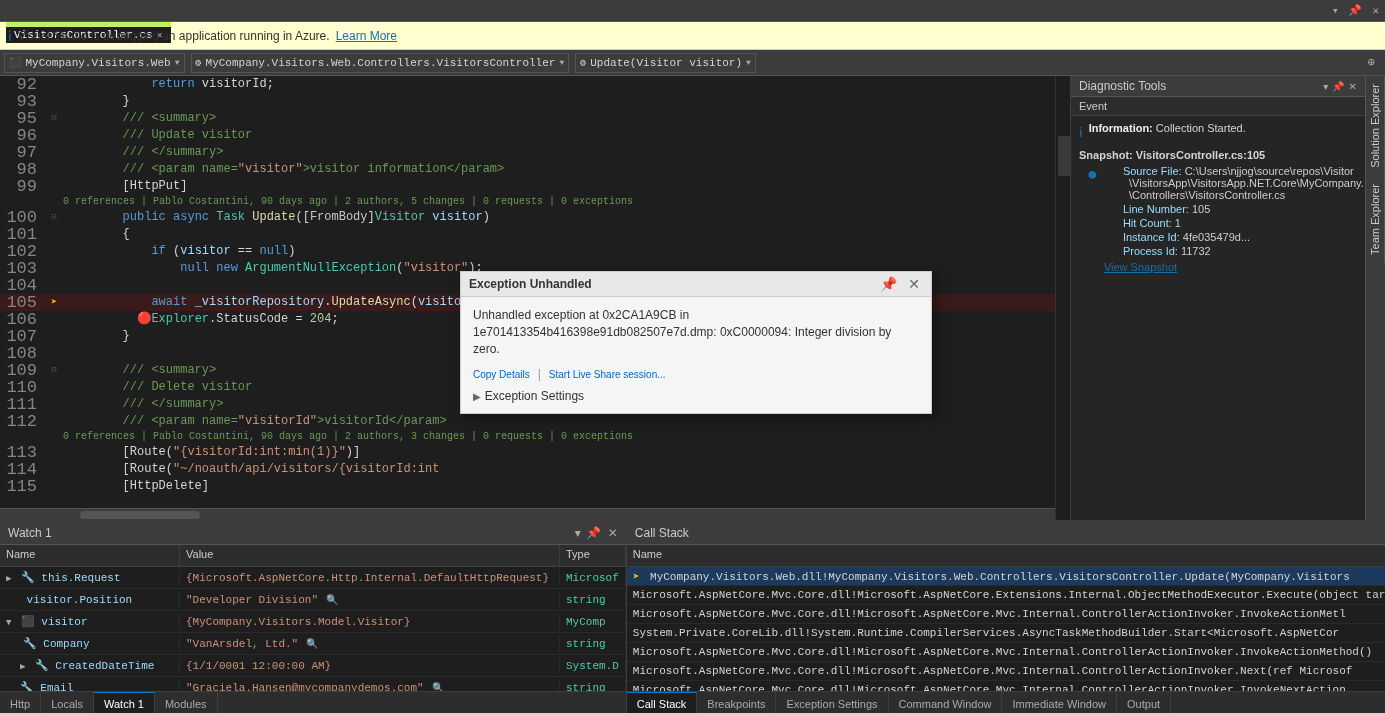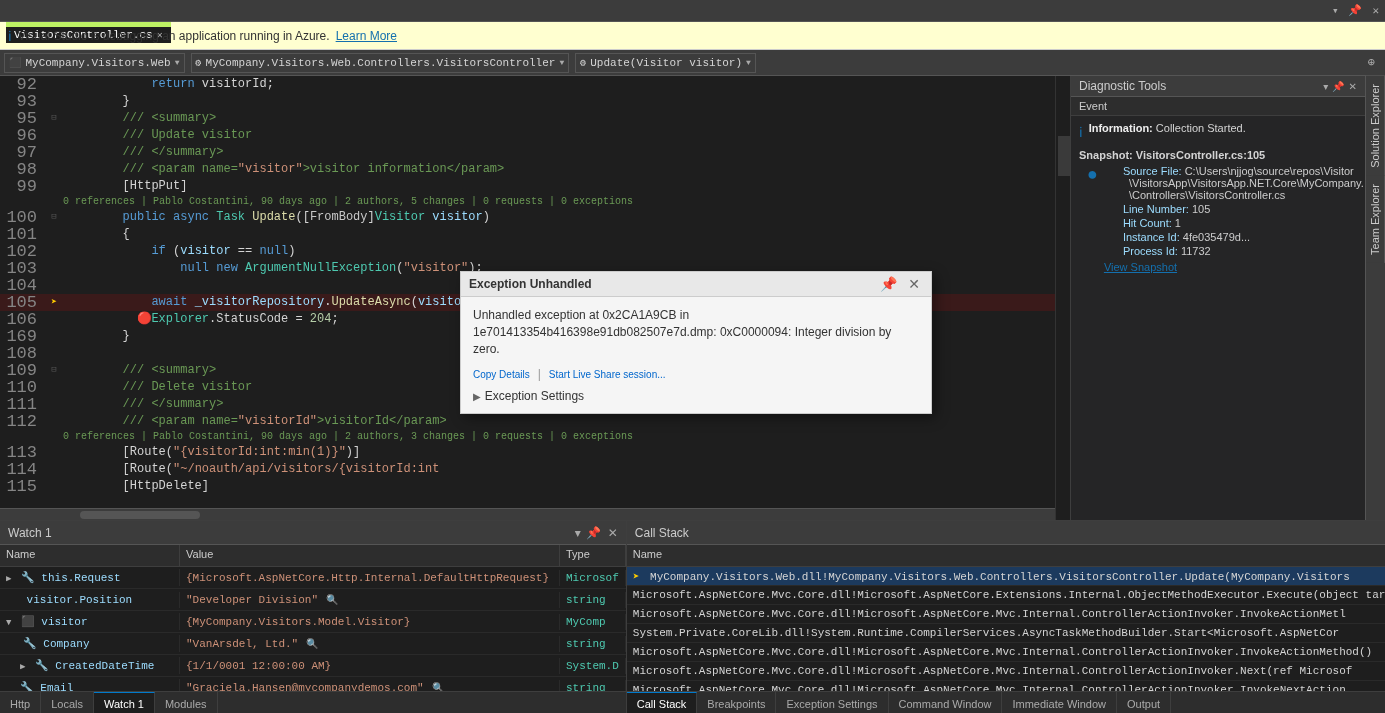--- a/index.html
+++ b/index.html
@@ -564,21 +564,21 @@
         </span>
       </div>
 
       <div class="code-line">
         <span class="line-num">106</span>
         <span class="line-gutter"></span>
         <span class="line-content">            <span class="type">Explorer</span>.StatusCode = <span class="num">204</span>;</span>
       </div>
 
       <div class="code-line">
-        <span class="line-num">169</span>
+        <span class="line-num">107</span>
         <span class="line-gutter"></span>
         <span class="line-content">        }</span>
       </div>
 
       <div class="code-line">
         <span class="line-num">108</span>
         <span class="line-gutter"></span>
         <span class="line-content"></span>
       </div>
 

